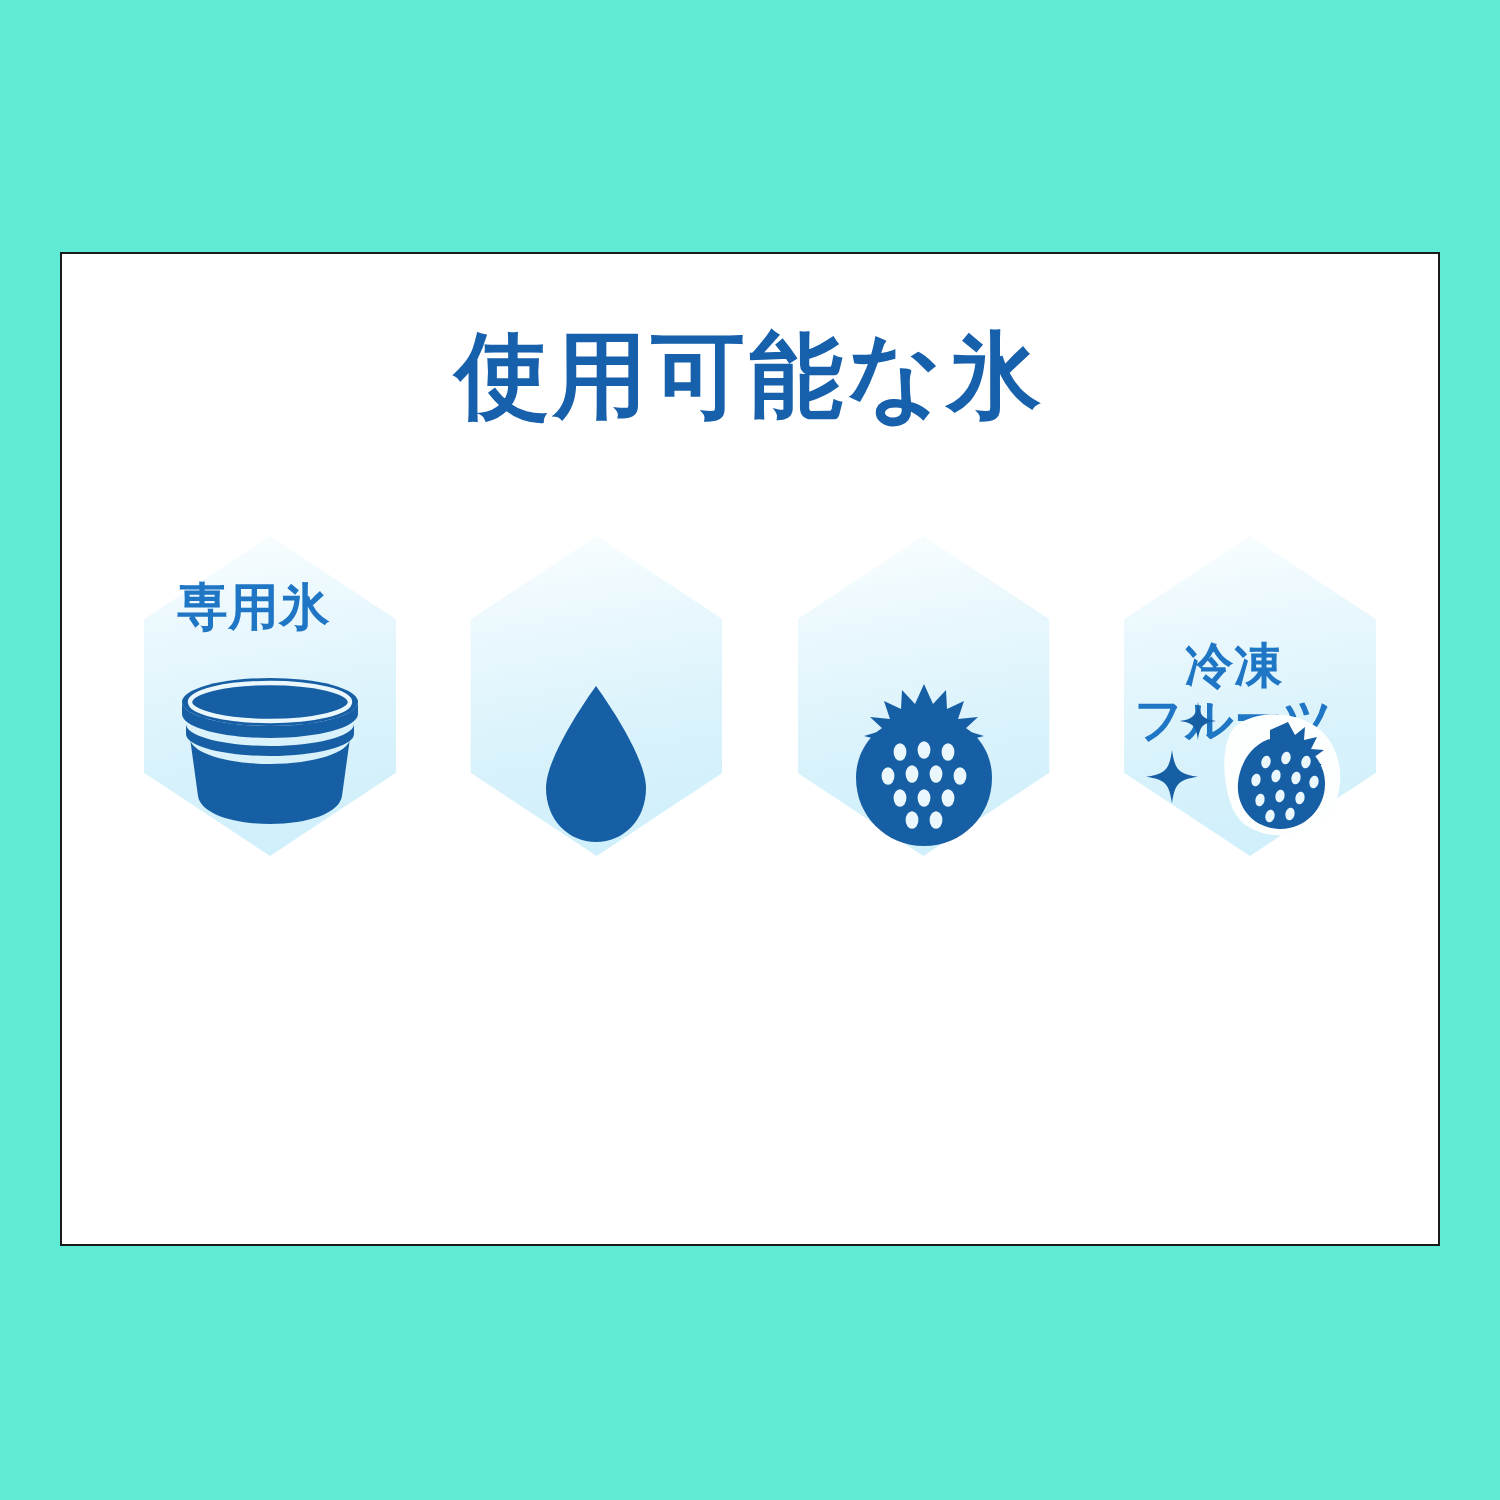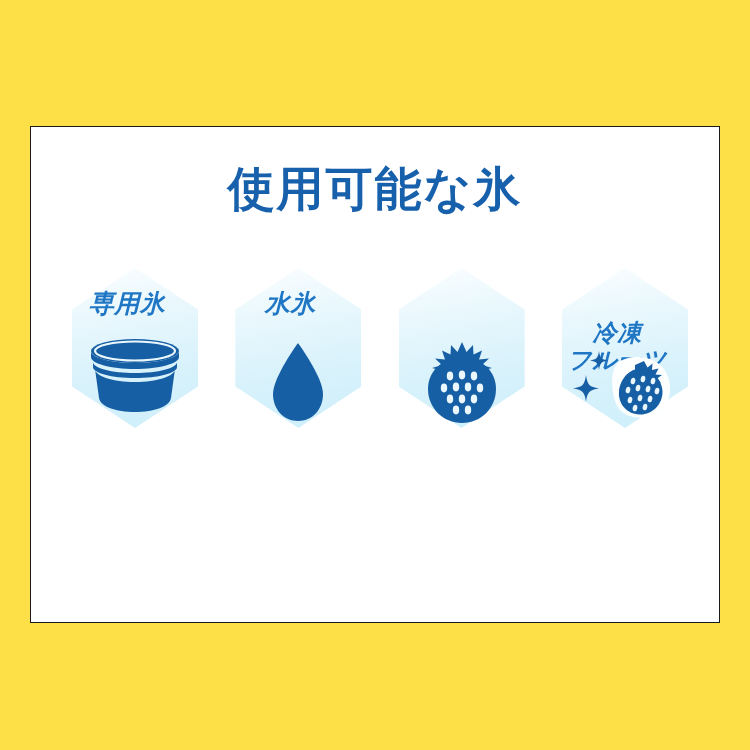--- a/index.html
+++ b/index.html
@@ -10,21 +10,21 @@
     width: 750px;
     height: 750px;
     background: #ffffff;
     font-family: "Liberation Sans", "DejaVu Sans", sans-serif;
     overflow: hidden;
   }
   #stage {
     position: relative;
     width: 750px;
     height: 750px;
-    background: #fde047;
+    background: #5eead4;
   }
   
   #frame {
     position: absolute;
     left: 30px;
     top: 126px;
     width: 690px;
     height: 497px;
     border: 1.5px solid #1a1a1a;
     box-sizing: border-box;
@@ -75,21 +75,20 @@
     right: 16px;
     top: 22px;
     text-align: center;
     font-size: 25px;
     line-height: 1.15;
     font-weight: bold;
     color: #1f76c4;
     letter-spacing: 0.5px;
     font-family: "DejaVu Sans", "Liberation Sans", sans-serif;
     white-space: pre-line;
-    font-style: italic;
   }
   .badge-label.two-line {
     top: 12px;
     font-size: 24px;
     line-height: 1.12;
     margin-top: 40px;
   }
   .badge-icon {
     position: absolute;
     left: 50%;
@@ -142,21 +141,20 @@
           </g>
           <g fill="none" stroke="#eaf8fd" stroke-width="2.2">
             <ellipse cx="52" cy="15" rx="40" ry="9.5"></ellipse>
           </g>
         </svg>
       </div>
     </div>
 
     <div class="badge">
       <div class="hex"></div>
-      <div class="badge-label">水氷</div>
       <div class="badge-icon lower">
         <svg width="62" height="84" viewBox="0 0 62 84" aria-hidden="true">
           <path d="M31 2 C31 2 6 36 6 53 C6 69 17.2 80 31 80 C44.8 80 56 69 56 53 C56 36 31 2 31 2 Z" fill="#175fa5"></path>
         </svg>
       </div>
     </div>
 
     <div class="badge">
       <div class="hex"></div>
       <div class="badge-icon lower">

